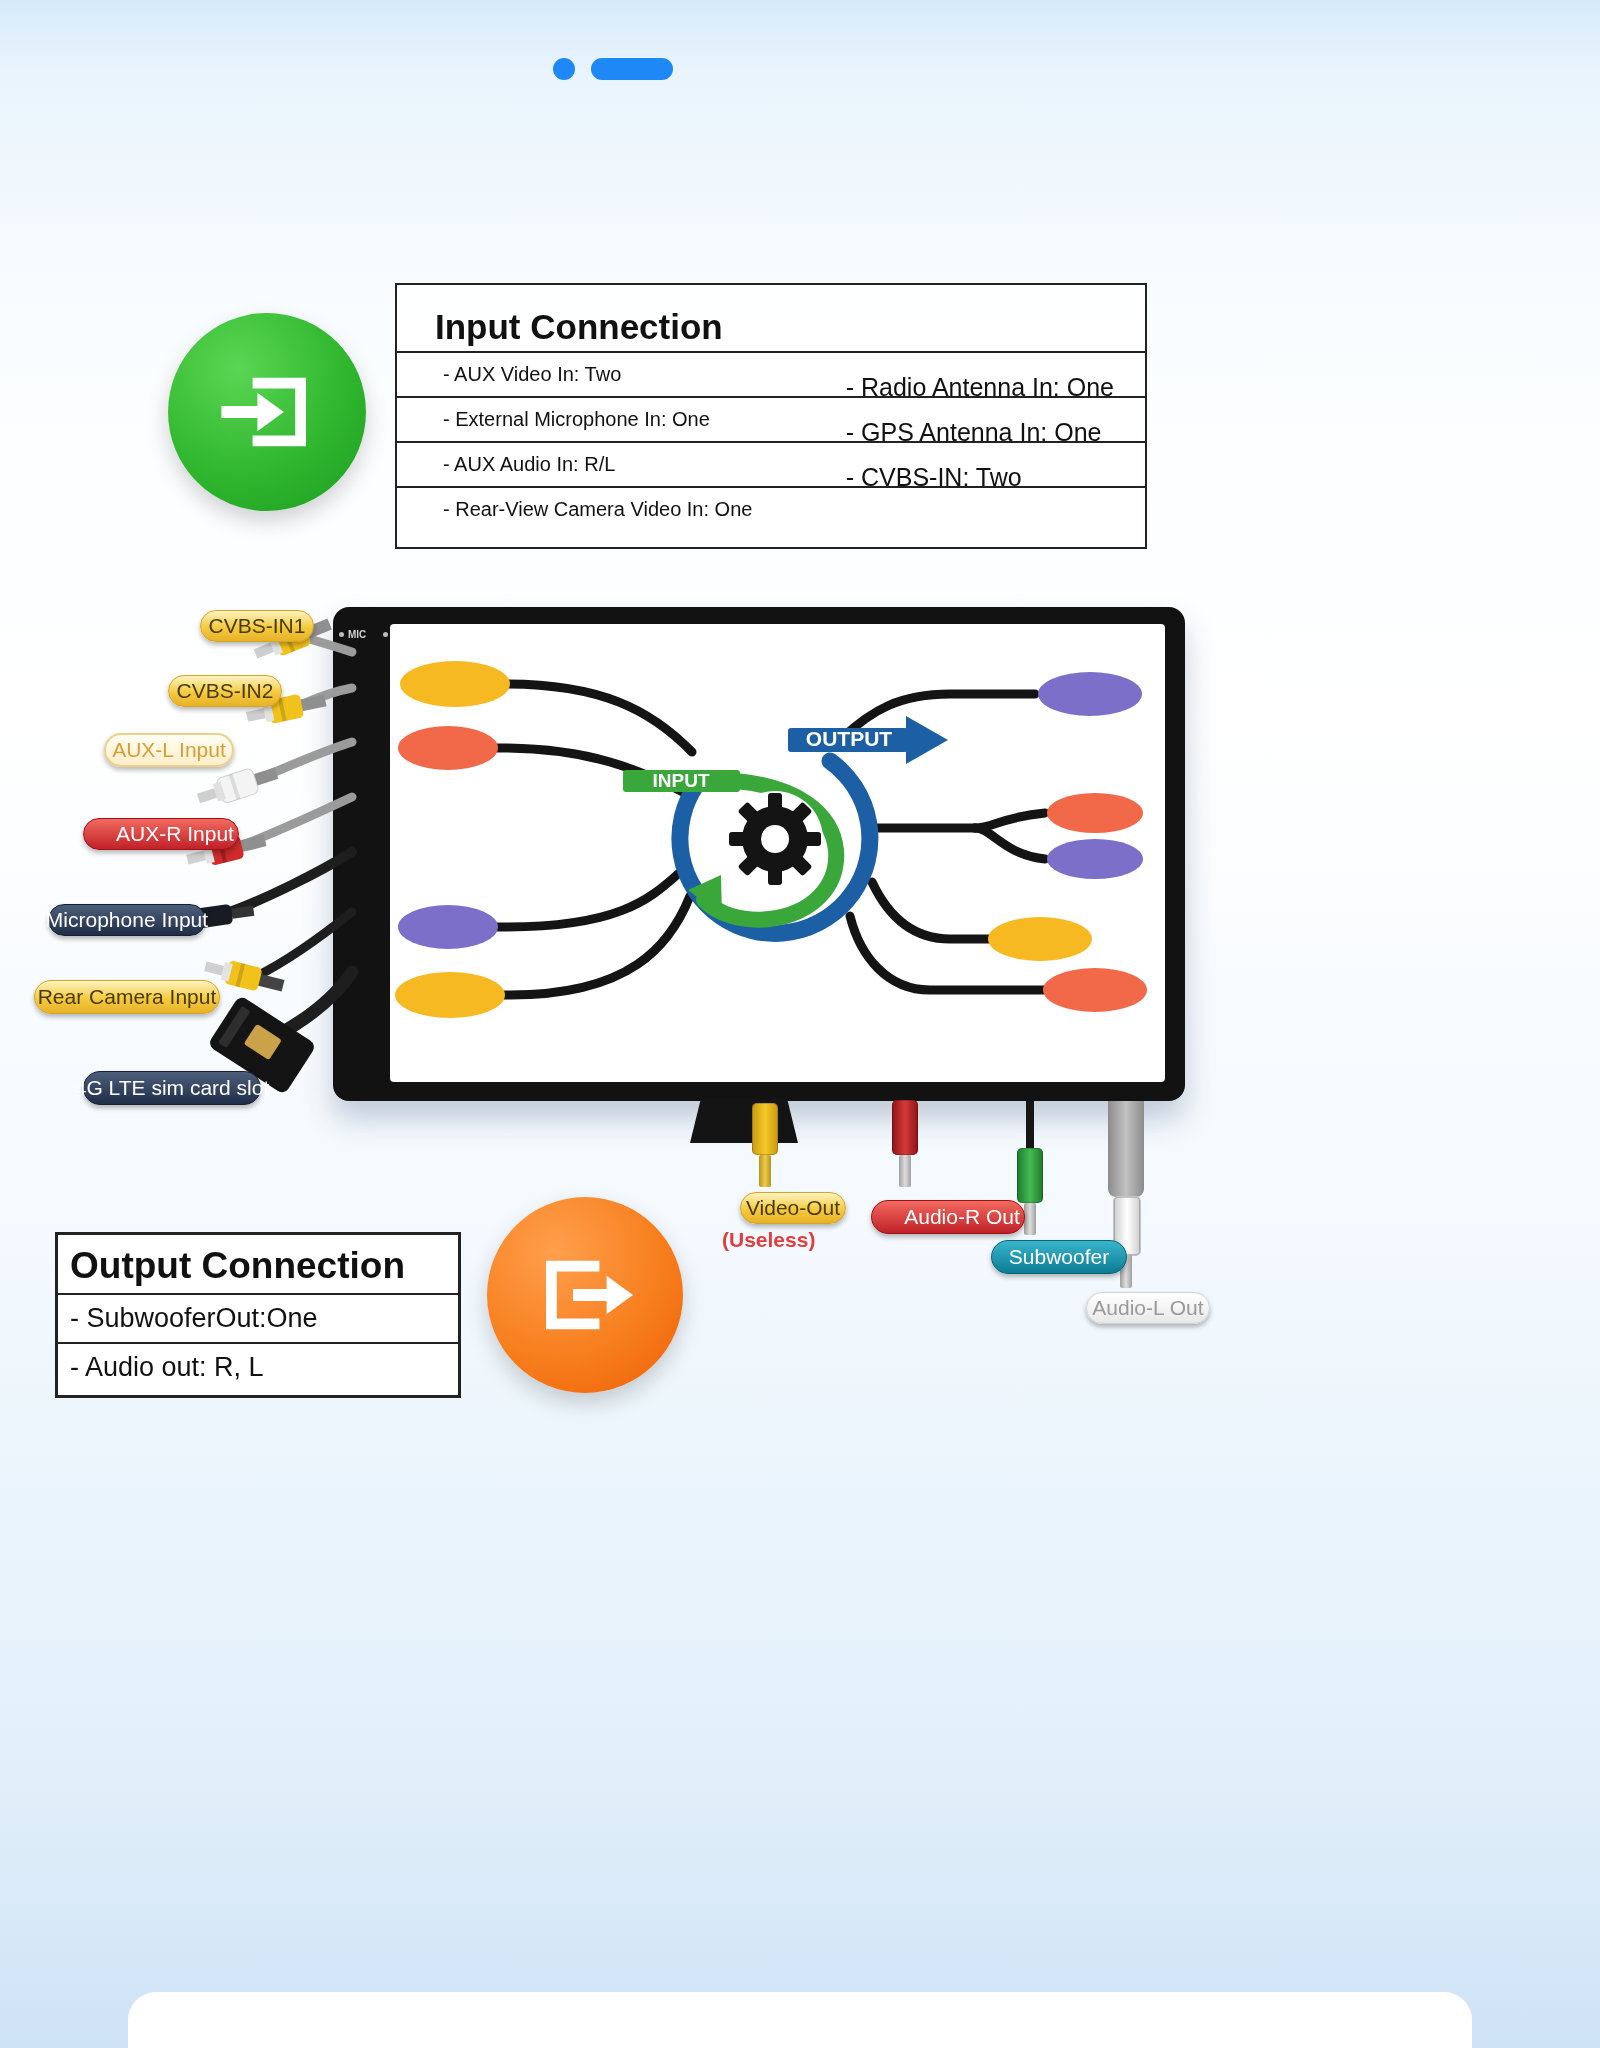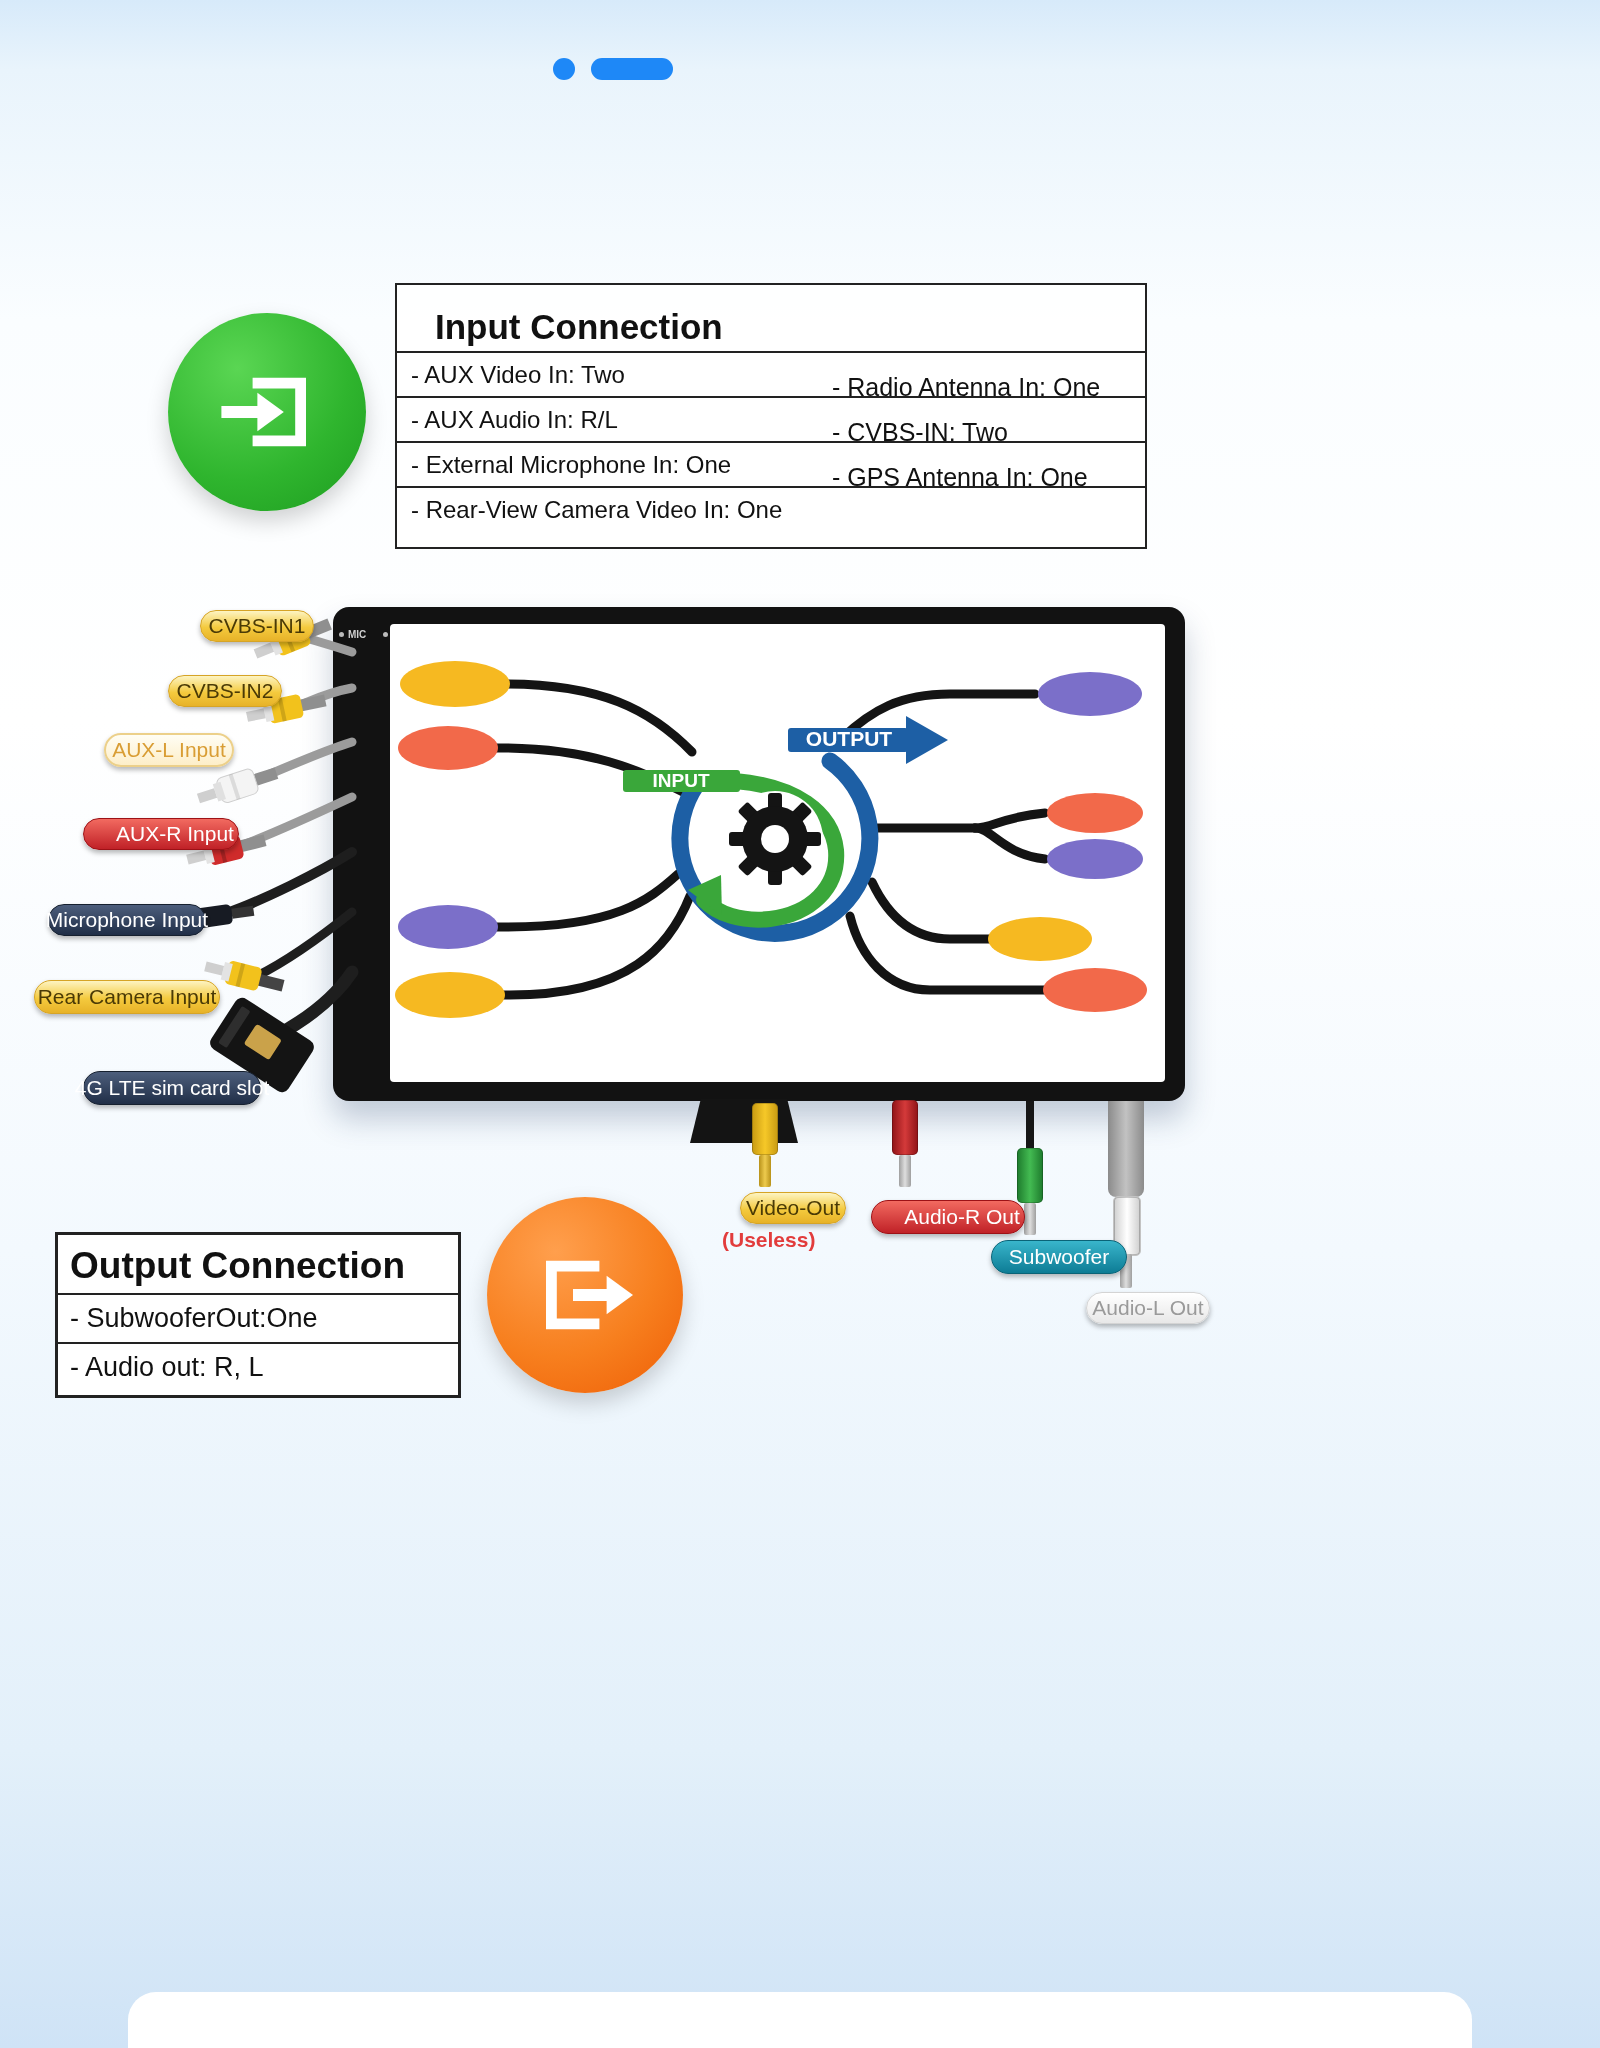--- a/index.html
+++ b/index.html
@@ -12,21 +12,21 @@
 
   
   .deco-dot{width:22px;height:22px;border-radius:50%;background:#1e88f7;}
   .deco-dash{width:82px;height:22px;border-radius:12px;background:#1e88f7;}
   .page-title{left:0;top:116px;width:1600px;text-align:center;font-size:68px;font-weight:800;color:#1e88f7;letter-spacing:2px;}
 
   
   .spec-box{background:rgba(255,255,255,.85);border:2px solid #222;color:#111;}
   .spec-title{font-weight:700;}
   .spec-row{display:flex;border-top:2px solid #222;align-items:center;}
-  .cell-l{width:57%;padding-left:14px;font-size:24px;}
+  .cell-l{width:57%;padding-left:14px;font-size:20px;margin-left:32px;}
   .cell-r{width:43%;padding-left:6px;font-size:25px;margin-top:26px;}
 
   .input-box{left:395px;top:283px;width:748px;height:262px;}
   .input-box .spec-title{font-size:35px;padding:22px 0 12px 38px;height:66px;box-sizing:border-box;}
   .input-box .spec-row{height:43px;}
 
   .output-box{left:55px;top:1232px;width:400px;height:160px;border-width:3px;background:#fff;}
   .output-box .spec-title{font-size:37px;padding:10px 0 0 12px;height:58px;box-sizing:border-box;}
   .output-box .spec-row{height:49px;font-size:27px;padding-left:12px;box-sizing:border-box;}
 
@@ -69,26 +69,26 @@
   <div class="abs deco-dot" style="left:553px;top:58px;"></div>
   <div class="abs deco-dash" style="left:591px;top:58px;"></div>
 
   <div class="abs spec-box input-box">
     <div class="spec-title">Input Connection</div>
     <div class="spec-row">
       <div class="cell-l">- AUX Video In: Two</div>
       <div class="cell-r">- Radio Antenna In: One</div>
     </div>
     <div class="spec-row">
+      <div class="cell-l">- External Microphone In: One</div>
+      <div class="cell-r">- GPS Antenna In: One</div>
+    </div>
+    <div class="spec-row">
       <div class="cell-l">- AUX Audio In: R/L</div>
       <div class="cell-r">- CVBS-IN: Two</div>
-    </div>
-    <div class="spec-row">
-      <div class="cell-l">- External Microphone In: One</div>
-      <div class="cell-r">- GPS Antenna In: One</div>
     </div>
     <div class="spec-row">
       <div class="cell-l">- Rear-View Camera Video In: One</div>
       <div class="cell-r"></div>
     </div>
   </div>
 
   <div class="abs badge badge-in">
     <svg width="120" height="120" viewBox="0 0 100 100">
       <path d="M38 26 H78 V74 H38" fill="none" stroke="#fff" stroke-width="9"></path>

